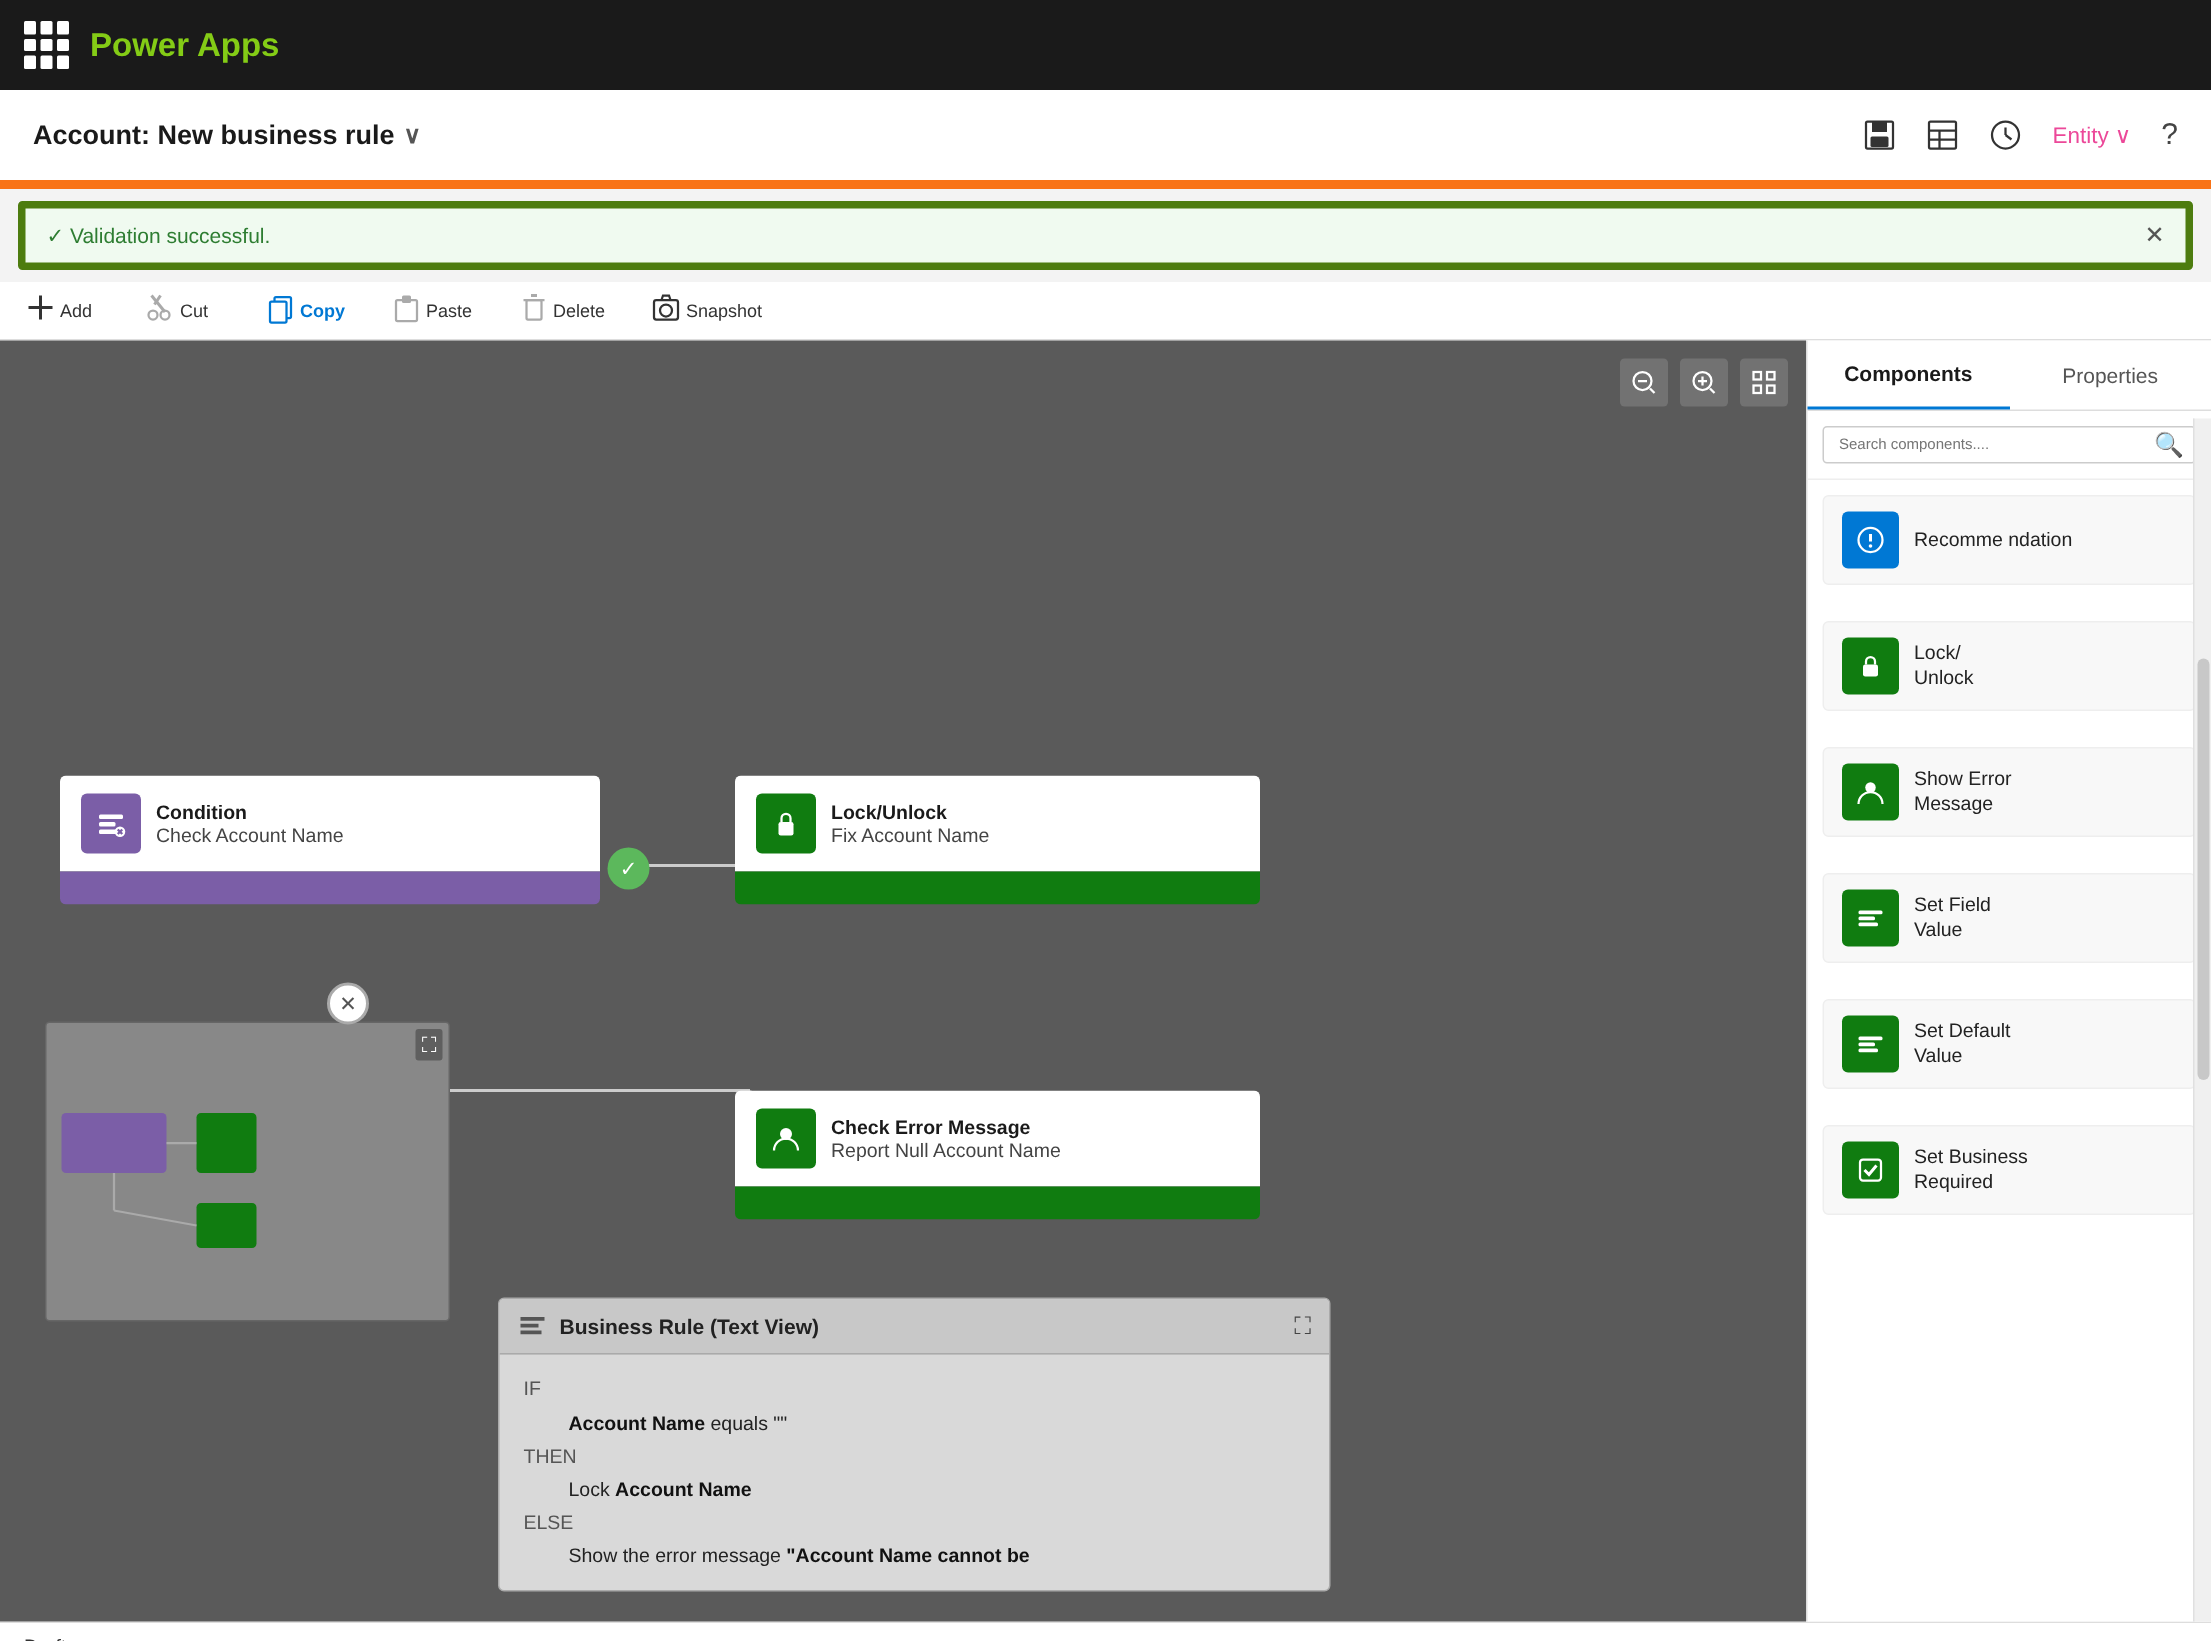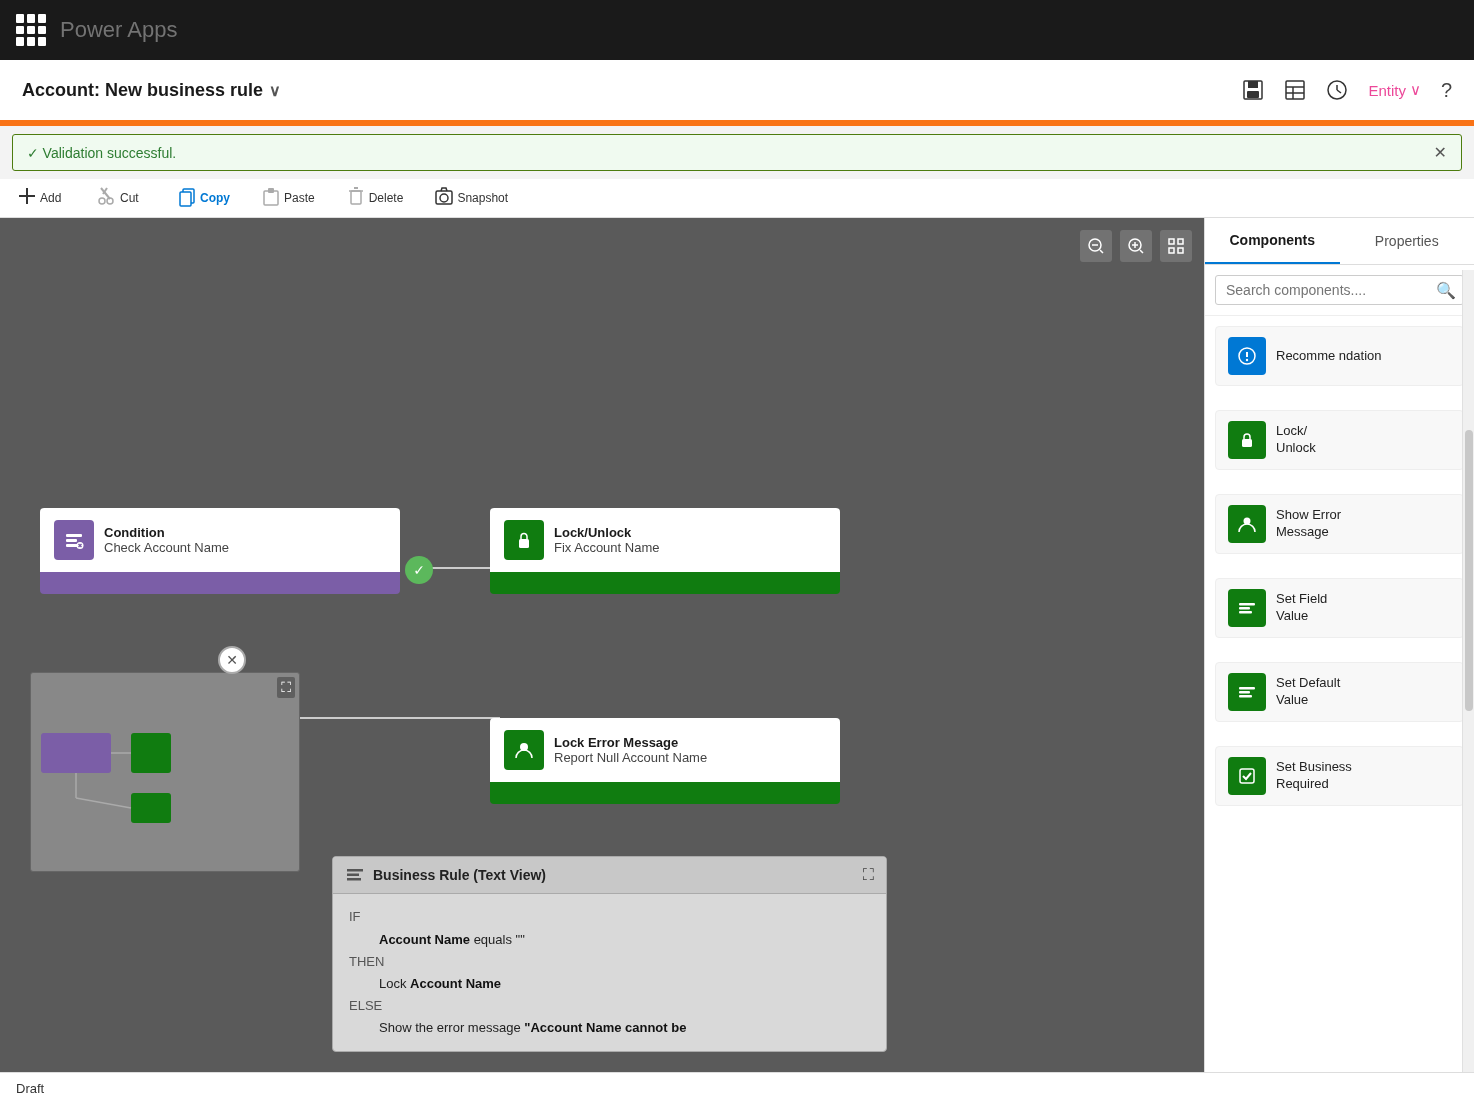--- a/index.html
+++ b/index.html
@@ -15,21 +15,21 @@
       gap: 12px;
     }
     .app-grid-icon {
       width: 32px; height: 32px;
       display: grid; grid-template-columns: repeat(3,8px); gap: 3px;
     }
     .app-grid-icon span {
       background: white; border-radius: 1px;
     }
     .app-title {
-      color: #737373; font-size: 22px; font-weight: 400;
+      color: #84cc16; font-size: 22px; font-weight: 700;
     }
 
     
     .title-bar {
       background: white;
       height: 66px;
       display: flex;
       align-items: center;
       justify-content: space-between;
       padding: 0 22px;
@@ -47,21 +47,21 @@
       display: flex; align-items: center; gap: 4px;
     }
     .entity-btn {
       display: flex; align-items: center; gap: 4px;
       font-size: 15px; color: #ec4899; cursor: pointer; border: none; background: none;
     }
 
     
     .validation-bar {
       background: #f0faf0;
-      border: 1px solid #4d7c0f;
+      border: 5px solid #4d7c0f;
       margin: 8px 12px;
       padding: 8px 14px;
       border-radius: 3px;
       display: flex; align-items: center; justify-content: space-between;
       color: #2e7d32; font-size: 14px;
     }
 
     
     .toolbar {
       background: white;
@@ -204,21 +204,21 @@
     }
     .sidebar-tab.active {
       color: #1a1a1a; border-bottom: 2px solid #0078d4; font-weight: 600;
     }
     .sidebar-search {
       padding: 10px 10px;
       border-bottom: 1px solid #eee;
     }
     .sidebar-search-input {
       width: 100%; padding: 6px 32px 6px 10px;
-      border: 1px solid #ccc; border-radius: 3px; font-size: 14px;
+      border: 1px solid #ccc; border-radius: 3px; font-size: 10px;
       outline: none;
     }
     .search-wrapper { position: relative; }
     .search-icon-inside {
       position: absolute; right: 8px; top: 50%; transform: translateY(-50%);
       color: #666; font-size: 16px; pointer-events: none;
     }
     .components-list {
       flex: 1; overflow-y: auto; padding: 10px;
       display: flex; flex-direction: column; gap: 24px;
@@ -460,21 +460,21 @@
 
     <div class="flow-node" style="left:490px;top:500px;width:350px;">
       <div class="node-header">
         <div class="node-icon-bg green">
           <svg width="22" height="22" viewBox="0 0 22 22" fill="none">
               <circle cx="11" cy="8" r="4" fill="white"></circle>
               <path d="M3 19c0-4.4 3.6-8 8-8s8 3.6 8 8" stroke="white" stroke-width="1.5" fill="none"></path>
             </svg>
         </div>
         <div>
-          <div class="node-title">Lock Error Message</div>
+          <div class="node-title">Check Error Message</div>
           <div class="node-subtitle">Report Null Account Name</div>
         </div>
       </div>
       <div class="node-footer green"></div>
     </div>
 
     <div class="mini-map">
       <button class="mini-map-expand">⛶</button>
 
       <div class="mini-node" style="left:10px;top:60px;width:70px;height:40px;background:#7b5ea7;border-radius:3px;"></div>

